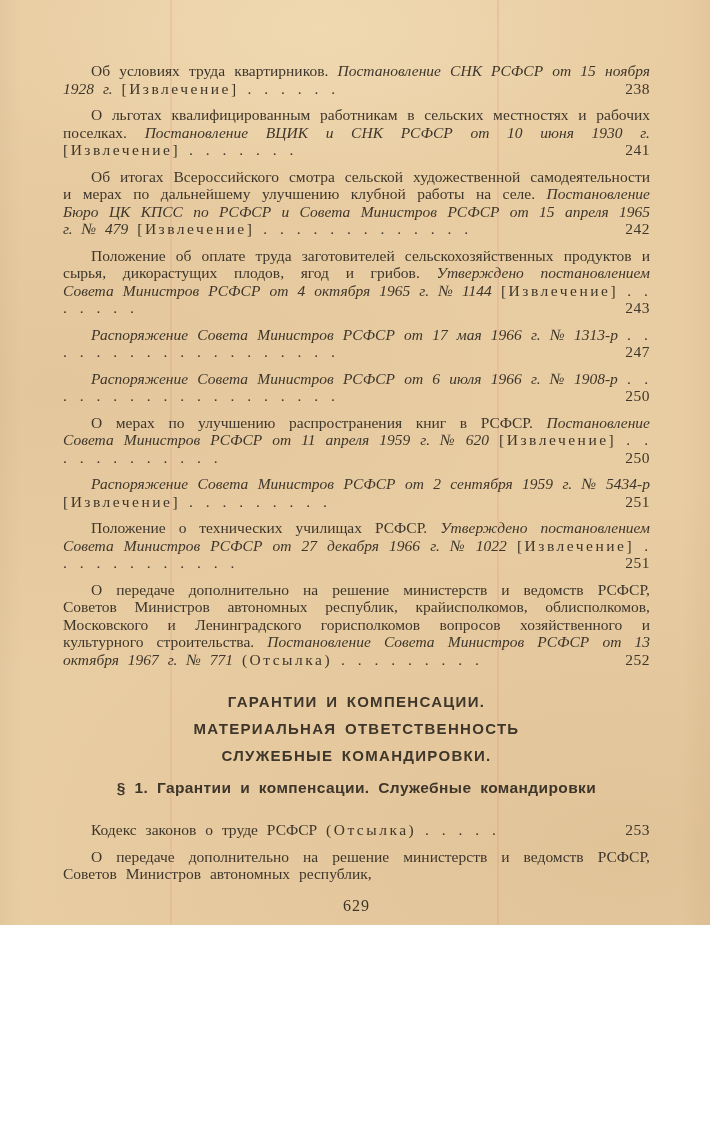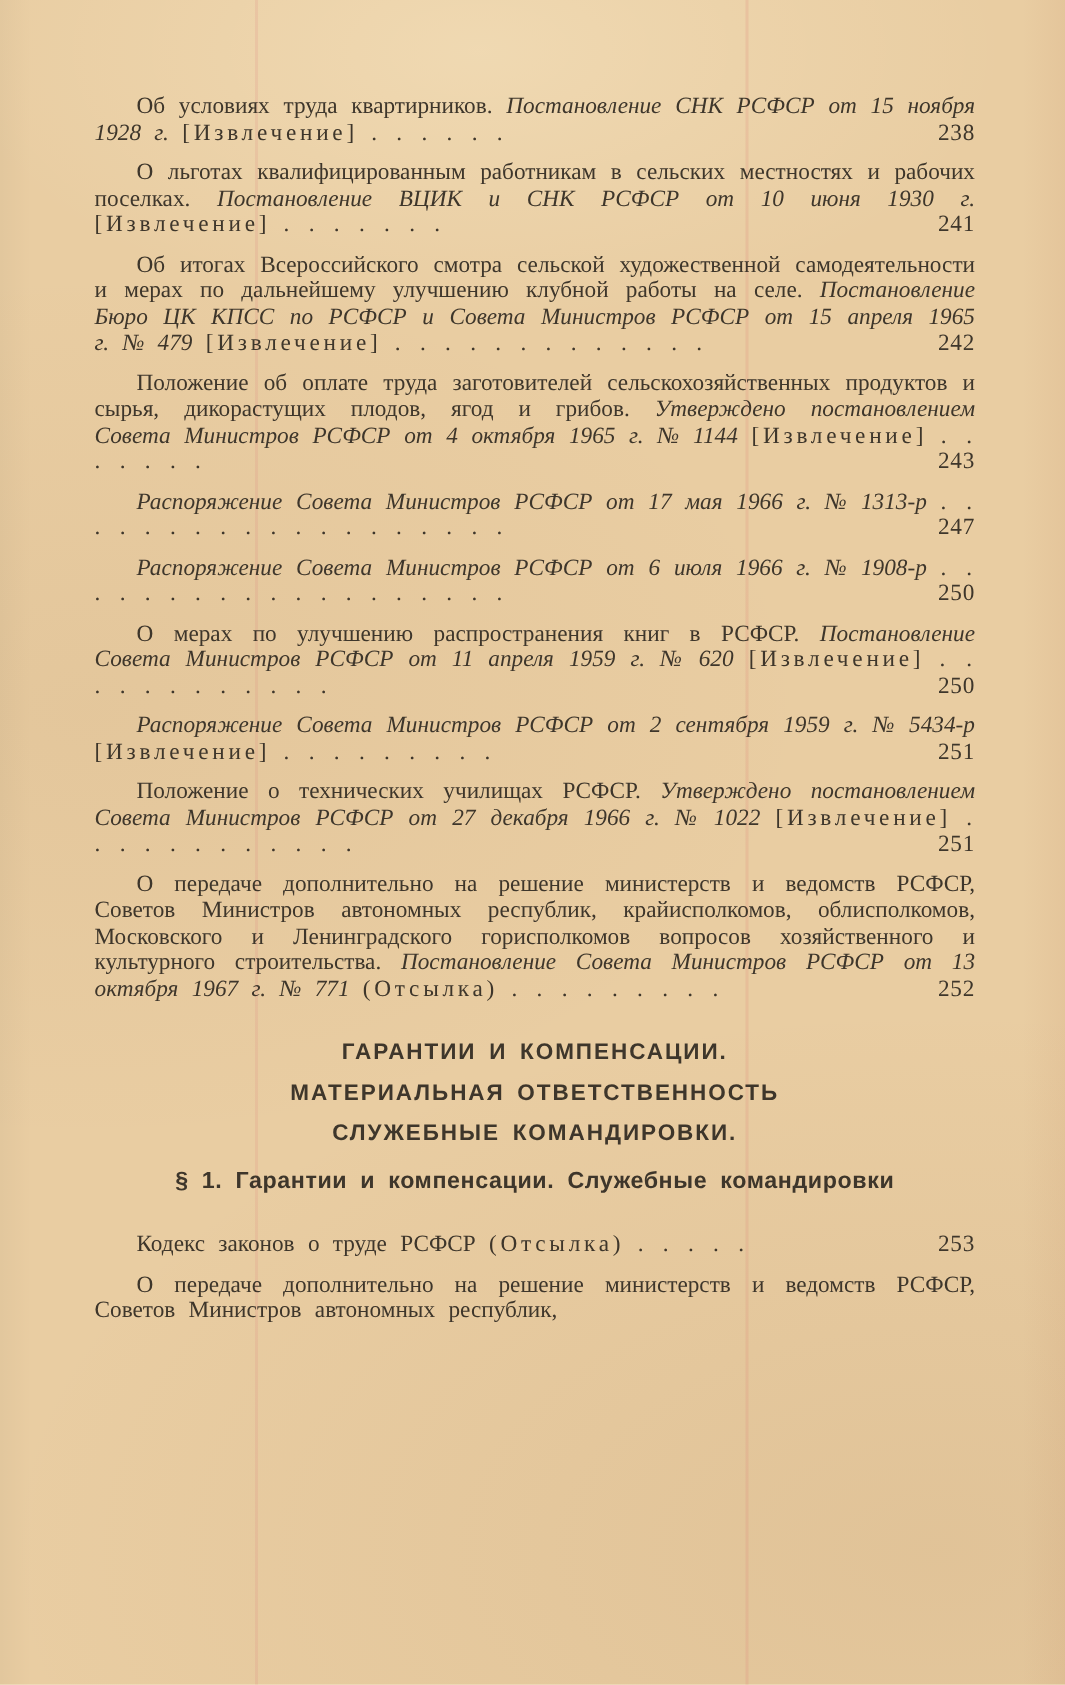--- a/index.html
+++ b/index.html
@@ -1,21 +1,21 @@
 <!DOCTYPE html>
 <html><head>
 <meta charset="utf-8">
 <style>
   html, body { margin: 0; padding: 0; }
   body { width: 710px; height: 1123px; overflow: hidden; }
 
   .page {
     position: relative;
     width: 710px;
-    height: 1123px;
+    height: 925px;
     box-sizing: border-box;
     background:
       radial-gradient(500px 260px at 45% 3%, rgba(255,244,214,0.30), transparent 70%),
       radial-gradient(900px 520px at 88% 92%, rgba(125,75,30,0.08), transparent 70%),
       radial-gradient(700px 420px at 8% 42%, rgba(125,75,30,0.05), transparent 70%),
       linear-gradient(90deg, rgba(0,0,0,0.03), transparent 3%, transparent 96%, rgba(150,70,40,0.06)),
       #e9cda2;
     color: #3e362b;
     font-family: "Liberation Serif", "DejaVu Serif", serif;
   }
@@ -189,15 +189,16 @@
       <span class="seg rom">Кодекс законов о труде РСФСР</span>
       <span class="seg brak">(Отсылка)</span>
       <span class="leader">. . . . .</span>
       <span class="pg">253</span>
     </div>
 
     <div class="entry">
       <span class="seg rom">О передаче дополнительно на решение министерств и ведомств РСФСР, Советов Министров автономных республик,</span>
     </div>
 
+    <div class="folio">629</div>
 
   </div>
 </div>
 
 </body></html>

